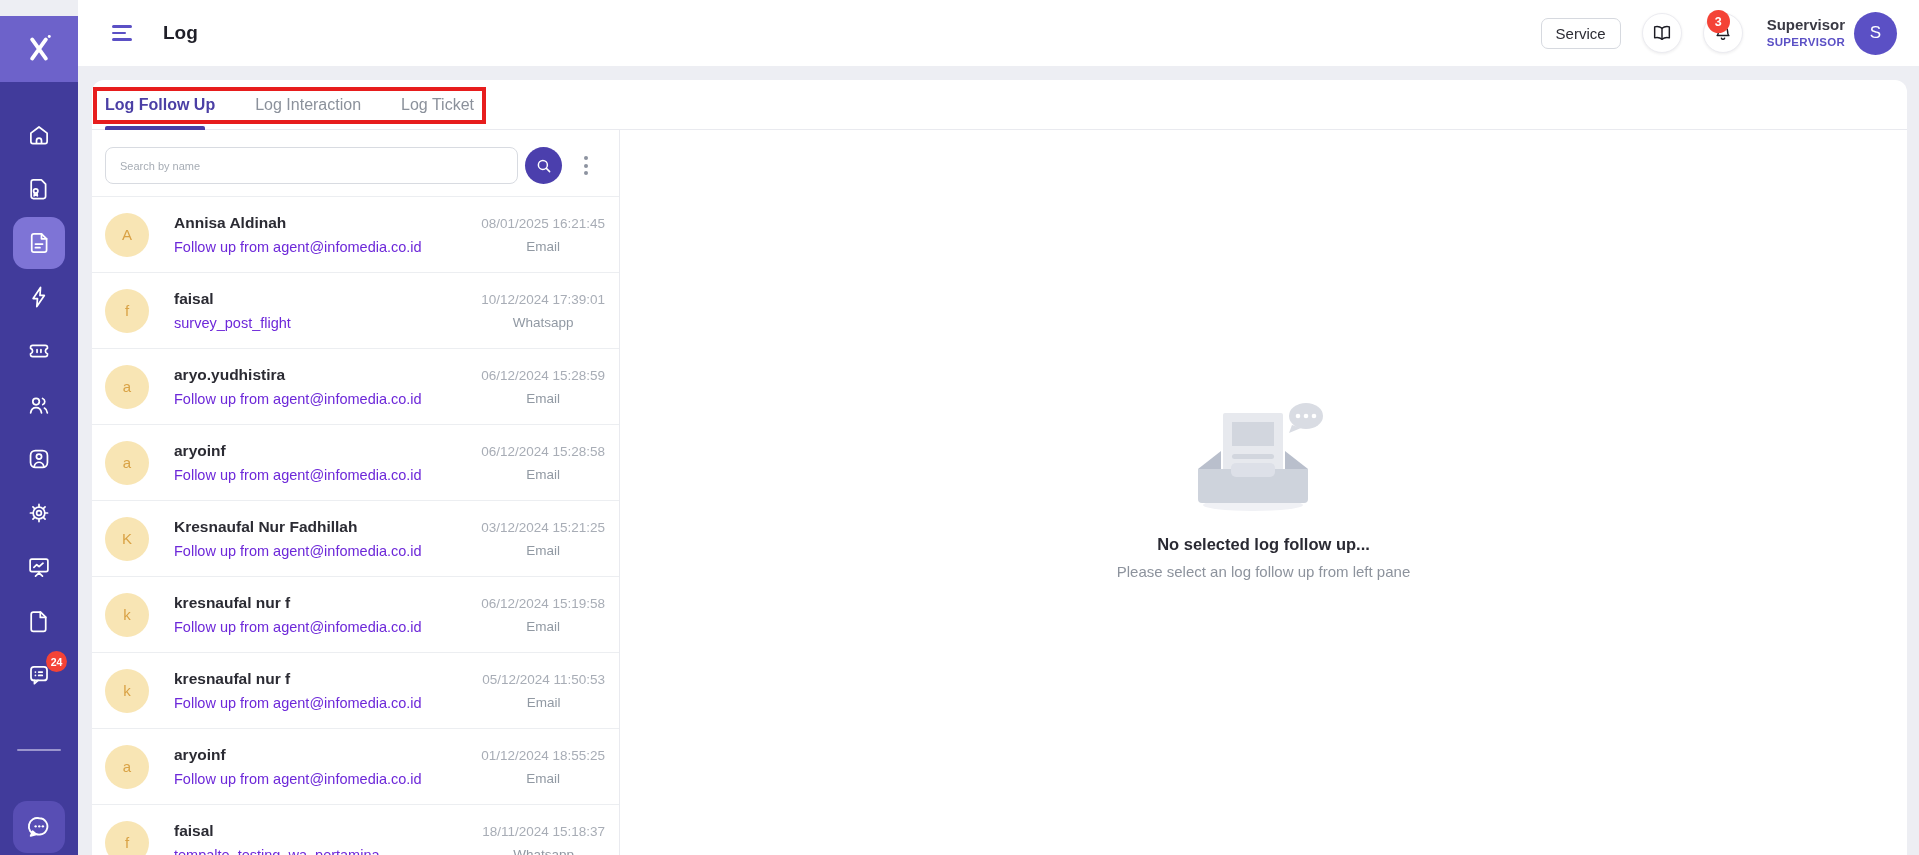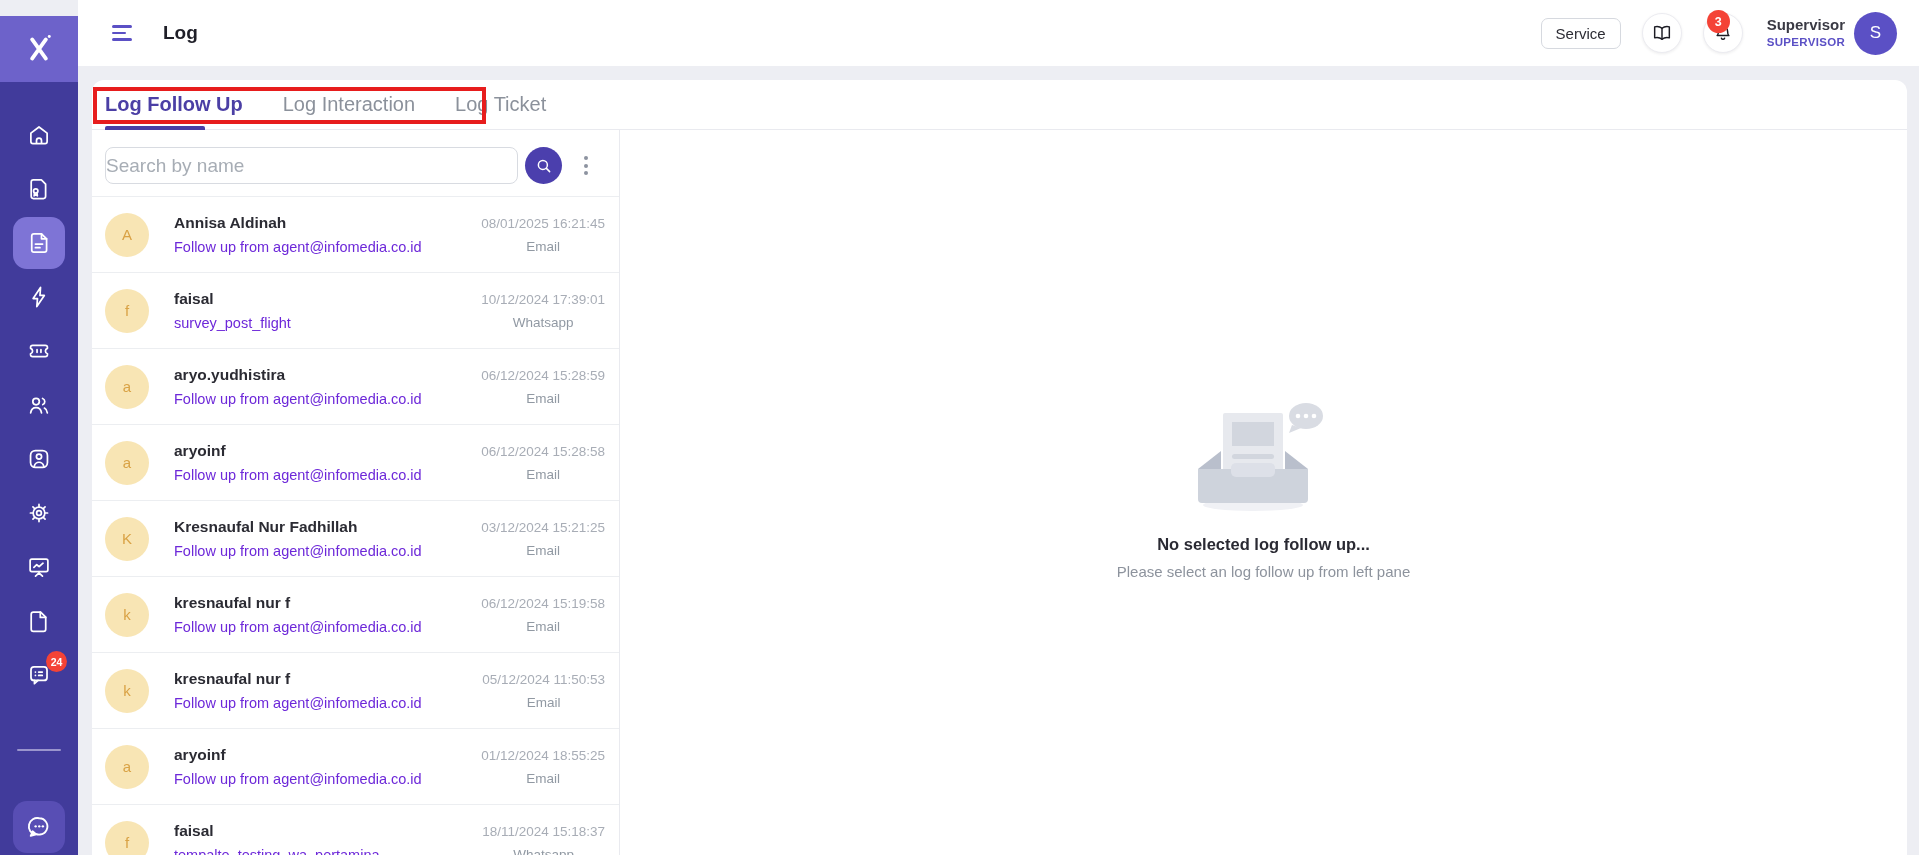--- a/index.html
+++ b/index.html
@@ -49,35 +49,35 @@
   .user-role { font-size:11.5px; font-weight:bold; color:#5b50c5; letter-spacing:.3px; }
   .user-avatar { width:43px; height:43px; border-radius:50%; background:#5b50c5;
     color:#fff; font-size:17px; display:flex; align-items:center; justify-content:center;
     margin-left:9px; cursor:pointer; }
 
   
   .card { position:fixed; left:92px; top:80px; right:12px; bottom:0; background:#fff;
     border-radius:12px 12px 0 0; z-index:10; }
   .tabbar { height:50px; display:flex; align-items:center; padding-left:13px;
     border-bottom:1px solid #e9eaef; position:relative; }
-  .tab { font-size:20px; color:#8b919b; margin-right:40px; cursor:pointer; }
+  .tab { font-size:16px; color:#8b919b; margin-right:40px; cursor:pointer; }
   .tab.active { color:#4b3fa5; font-weight:bold; }
   .tab-underline { position:absolute; left:13px; top:46px; width:100px; height:4px;
     background:#4b3fa5; border-radius:2px 2px 0 0; }
   .annotation { position:absolute; left:1px; top:7px; width:393px; height:37px;
     border:4px solid #e71d1d; pointer-events:none; z-index:5; }
 
   .body-wrap { display:flex; height:calc(100% - 50px); }
 
   
   .left-panel { width:528px; flex:0 0 auto; border-right:1px solid #e9eaef;
     display:flex; flex-direction:column; overflow:hidden; }
   .search-row { padding:17px 14px 12px 13px; display:flex; align-items:center; }
   .search-input { width:413px; height:37px; border:1px solid #d8dbe1; border-radius:8px;
-    padding:0 0; font-size:19px; color:#3a3a44; outline:none; font-family:inherit; }
+    padding:0 14px; font-size:11px; color:#3a3a44; outline:none; font-family:inherit; }
   .search-input::placeholder { color:#a7adb5; }
   .search-btn { width:37px; height:37px; border-radius:50%; background:#4b3fad; border:none;
     margin-left:7px; display:flex; align-items:center; justify-content:center; cursor:pointer; }
   .kebab { margin-left:16px; display:flex; flex-direction:column; gap:3.5px; padding:6px; cursor:pointer; }
   .kebab i { width:4px; height:4px; border-radius:50%; background:#8d93a0; display:block; }
   .rows { flex:1 1 auto; overflow:hidden; border-top:1px solid #eceef1; }
   .row { height:76px; display:flex; align-items:center; padding:0 14px 0 13px;
     border-bottom:1px solid #eceef1; cursor:pointer; }
   .avatar { width:44px; height:44px; border-radius:50%; background:#f8e5b4; color:#d9a245;
     font-size:15px; display:flex; align-items:center; justify-content:center; flex:0 0 auto; }

